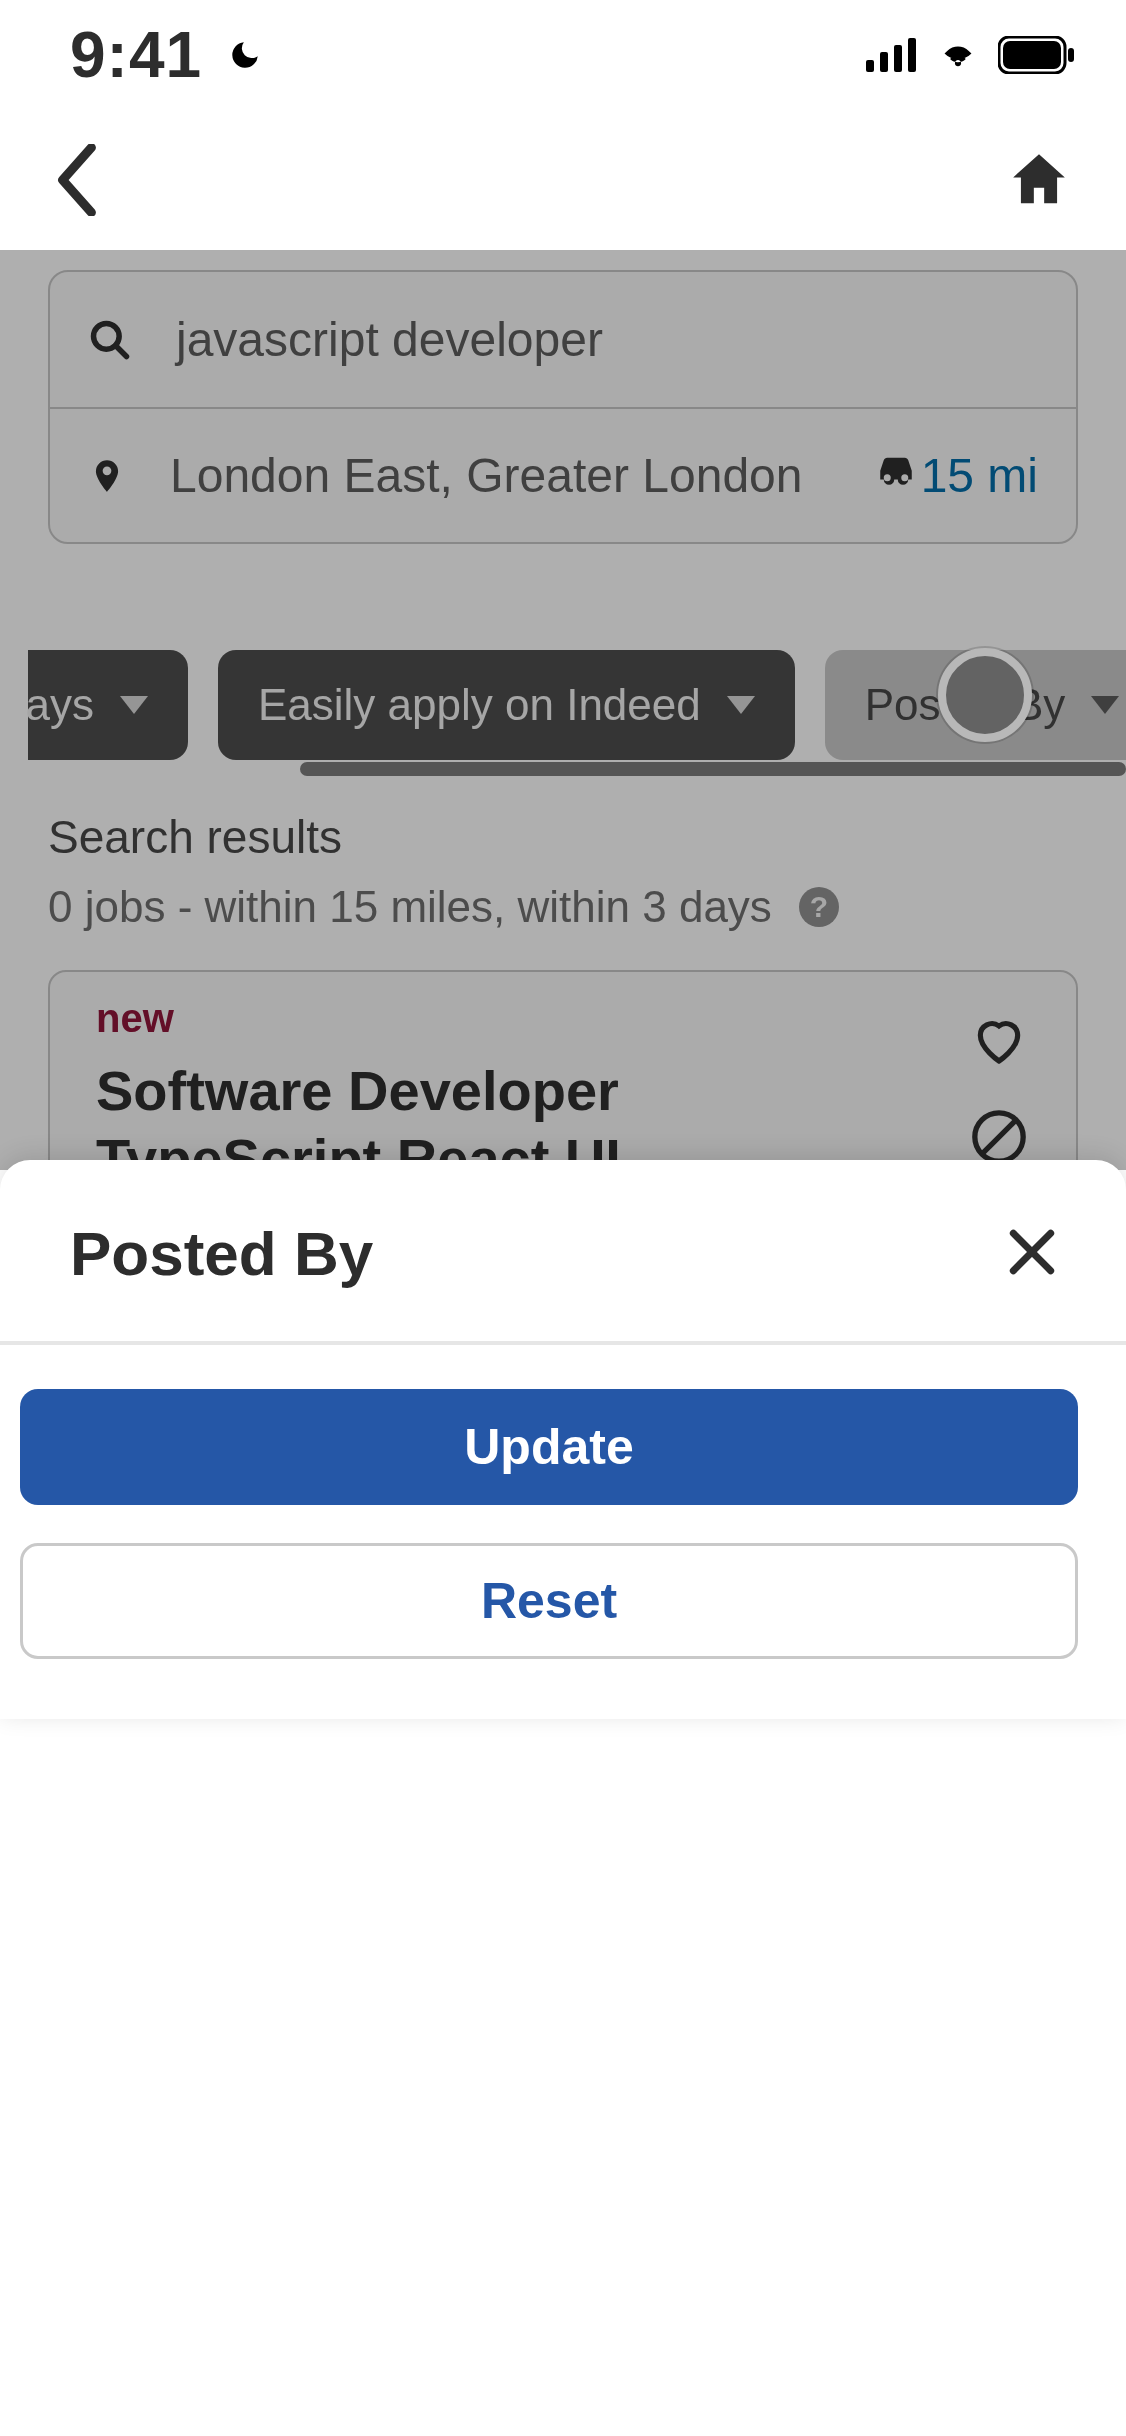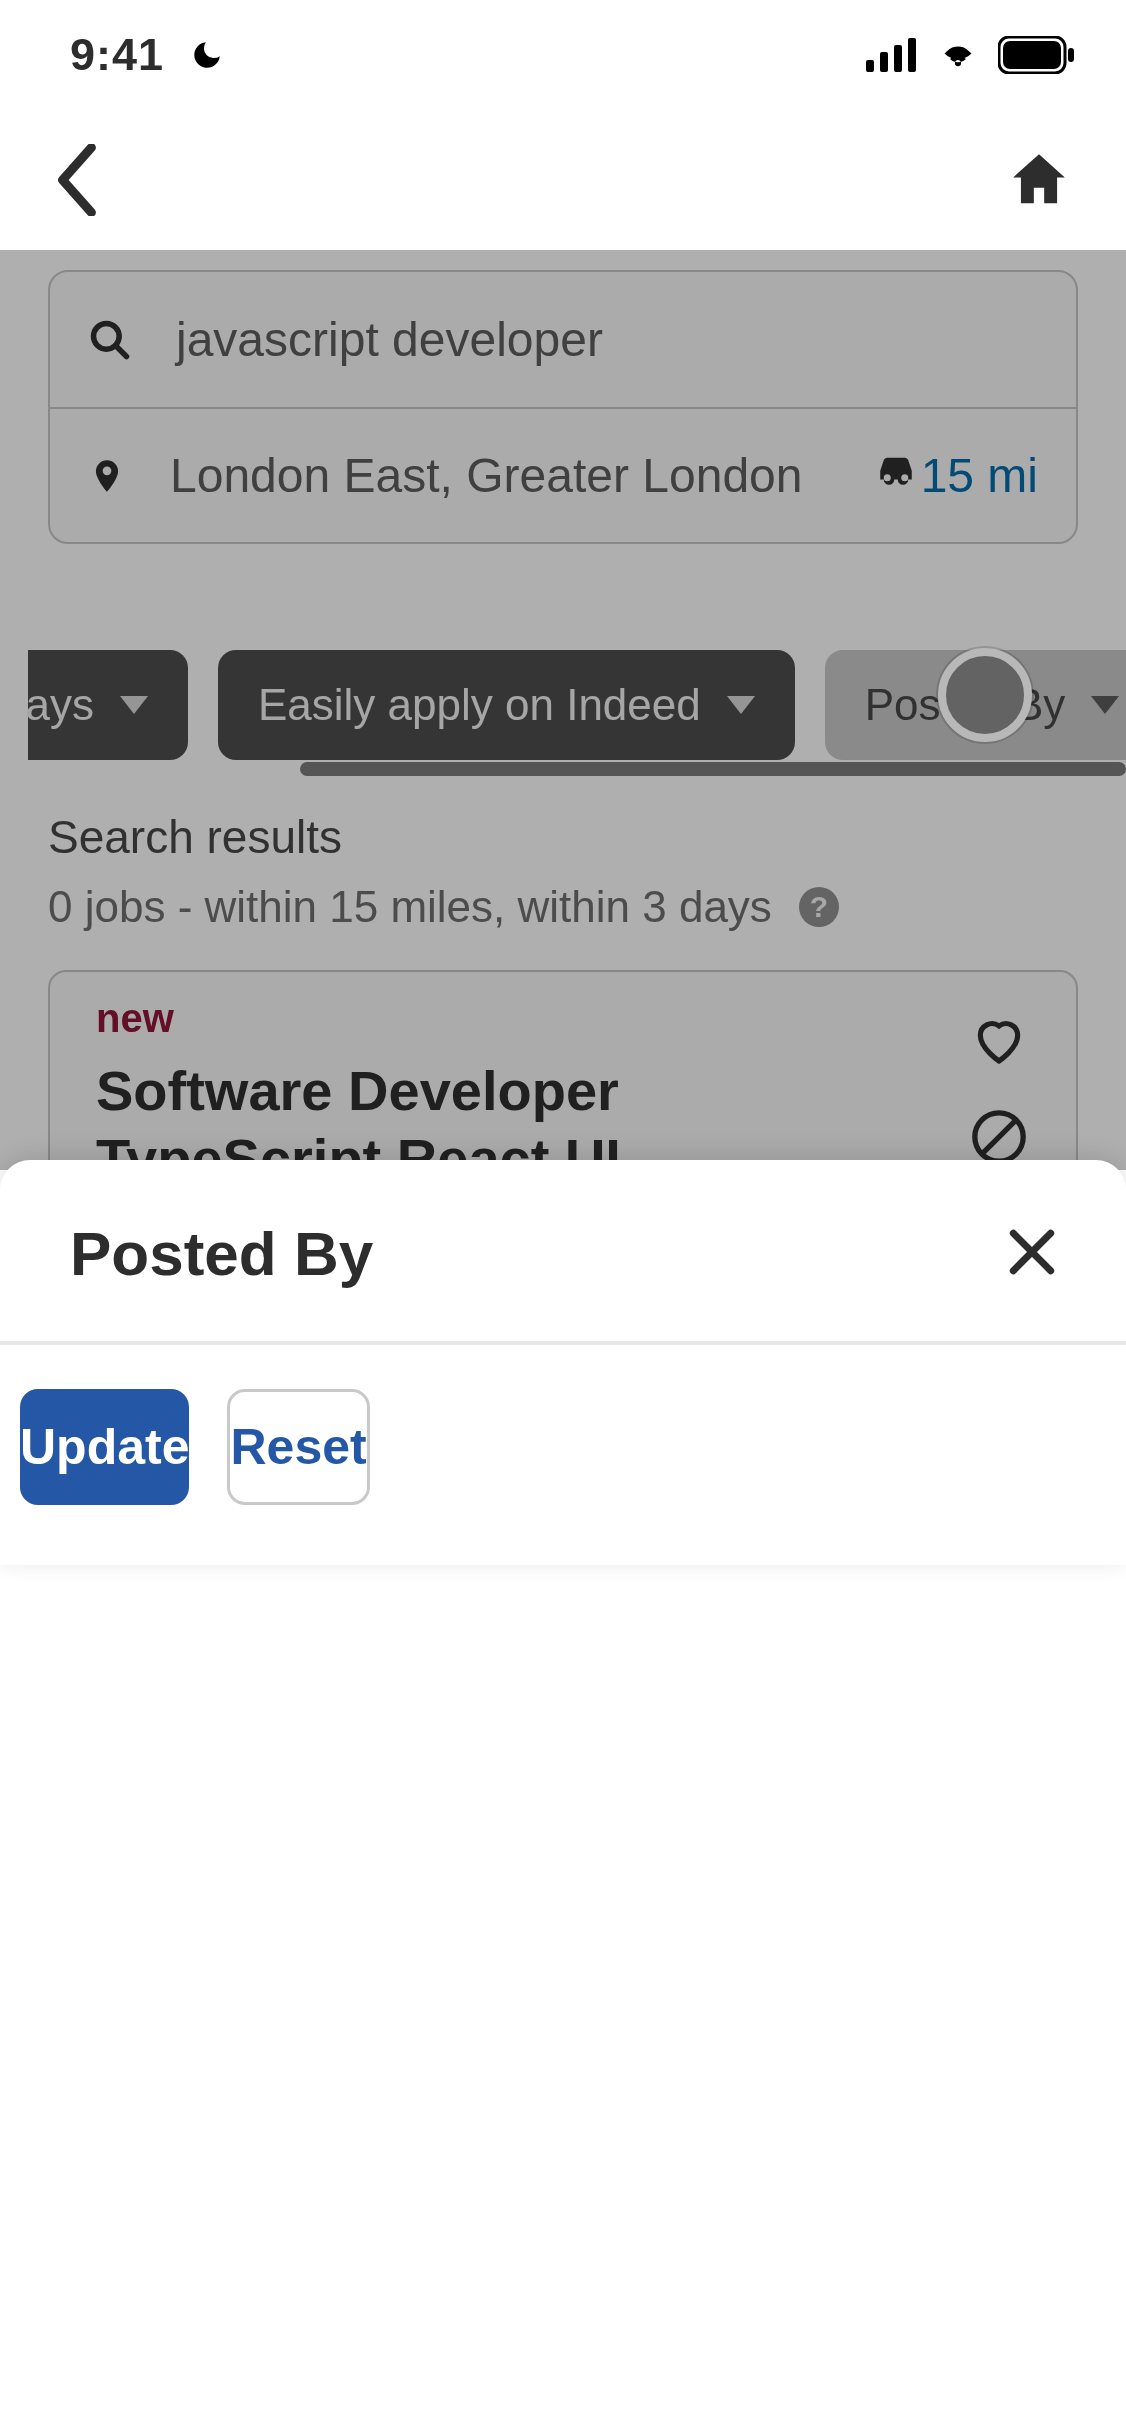--- a/index.html
+++ b/index.html
@@ -1,19 +1,19 @@
 <!DOCTYPE html>
 <html><head>
 <meta charset="utf-8">
 <style>
   * { box-sizing: border-box; margin: 0; padding: 0; }
   html, body { width: 1126px; height: 2436px; font-family: -apple-system, "Helvetica Neue", Arial, sans-serif; background:#fff; color:#2d2d2d; }
   
   .status-bar { height: 110px; display:flex; align-items:center; justify-content:space-between; padding:0 50px 0 70px; }
-  .status-left { display:flex; align-items:center; gap:26px; font-size:45px; font-weight:700; letter-spacing:1px; }
+  .status-left { display:flex; align-items:center; gap:26px; font-size:64px; font-weight:700; letter-spacing:1px; }
   .moon { width:34px; height:34px; }
   .status-right { display:flex; align-items:center; gap:16px; }
   .status-right svg { display:block; }
   
   .nav-bar { height: 140px; display:flex; align-items:center; justify-content:space-between; padding:0 55px; }
   .nav-bar svg { display:block; }
   
   .page-under { position:relative; height: 920px; background:#f3f3f3; }
   .dim { position:absolute; inset:0; background:rgba(0,0,0,0.28); }
   .search-box { position:absolute; left:48px; right:48px; top:20px; border:2px solid #bdbdbd; border-radius:20px; overflow:hidden; background:#ededed; }
@@ -39,21 +39,21 @@
   
   .sheet { position:relative; border-top-left-radius:30px; border-top-right-radius:30px; background:#fff; margin-top:-10px; box-shadow:0 -4px 24px rgba(0,0,0,0.12); }
   .sheet-head { display:flex; align-items:center; justify-content:space-between; padding:58px 66px 52px 70px; }
   .sheet-head h2 { font-size:62px; font-weight:800; color:#2d2d2d; }
   .divider { height:2px; background:#e6e6e6; }
   .options { padding:70px 70px 80px 70px; display:flex; flex-direction:column; gap:74px; }
   .opt { display:flex; align-items:center; gap:54px; font-size:50px; color:#2d2d2d; }
   .radio { width:56px; height:56px; border:4px solid #555; border-radius:50%; display:flex; align-items:center; justify-content:center; }
   .radio.sel { border-color:#2557a7; }
   .radio.sel::after { content:""; width:30px; height:30px; background:#2557a7; border-radius:50%; }
-  .sheet-actions { padding:44px 48px 60px 20px; display:flex; flex-direction:row; gap:38px; border-top:2px solid #e6e6e6; }
+  .sheet-actions { padding:44px 48px 60px 20px; display:flex; flex-direction:column; gap:38px; border-top:2px solid #e6e6e6; }
   .btn { height:116px; border-radius:18px; display:flex; align-items:center; justify-content:center; font-size:50px; font-weight:800; }
   .btn.primary { background:#2557a7; color:#fff; }
   .btn.secondary { background:#fff; color:#2557a7; border:3px solid #c9c9c9; }
 </style>
 </head>
 <body>
 
 <div class="status-bar">
   <div class="status-left">
     <span>9:41</span>

